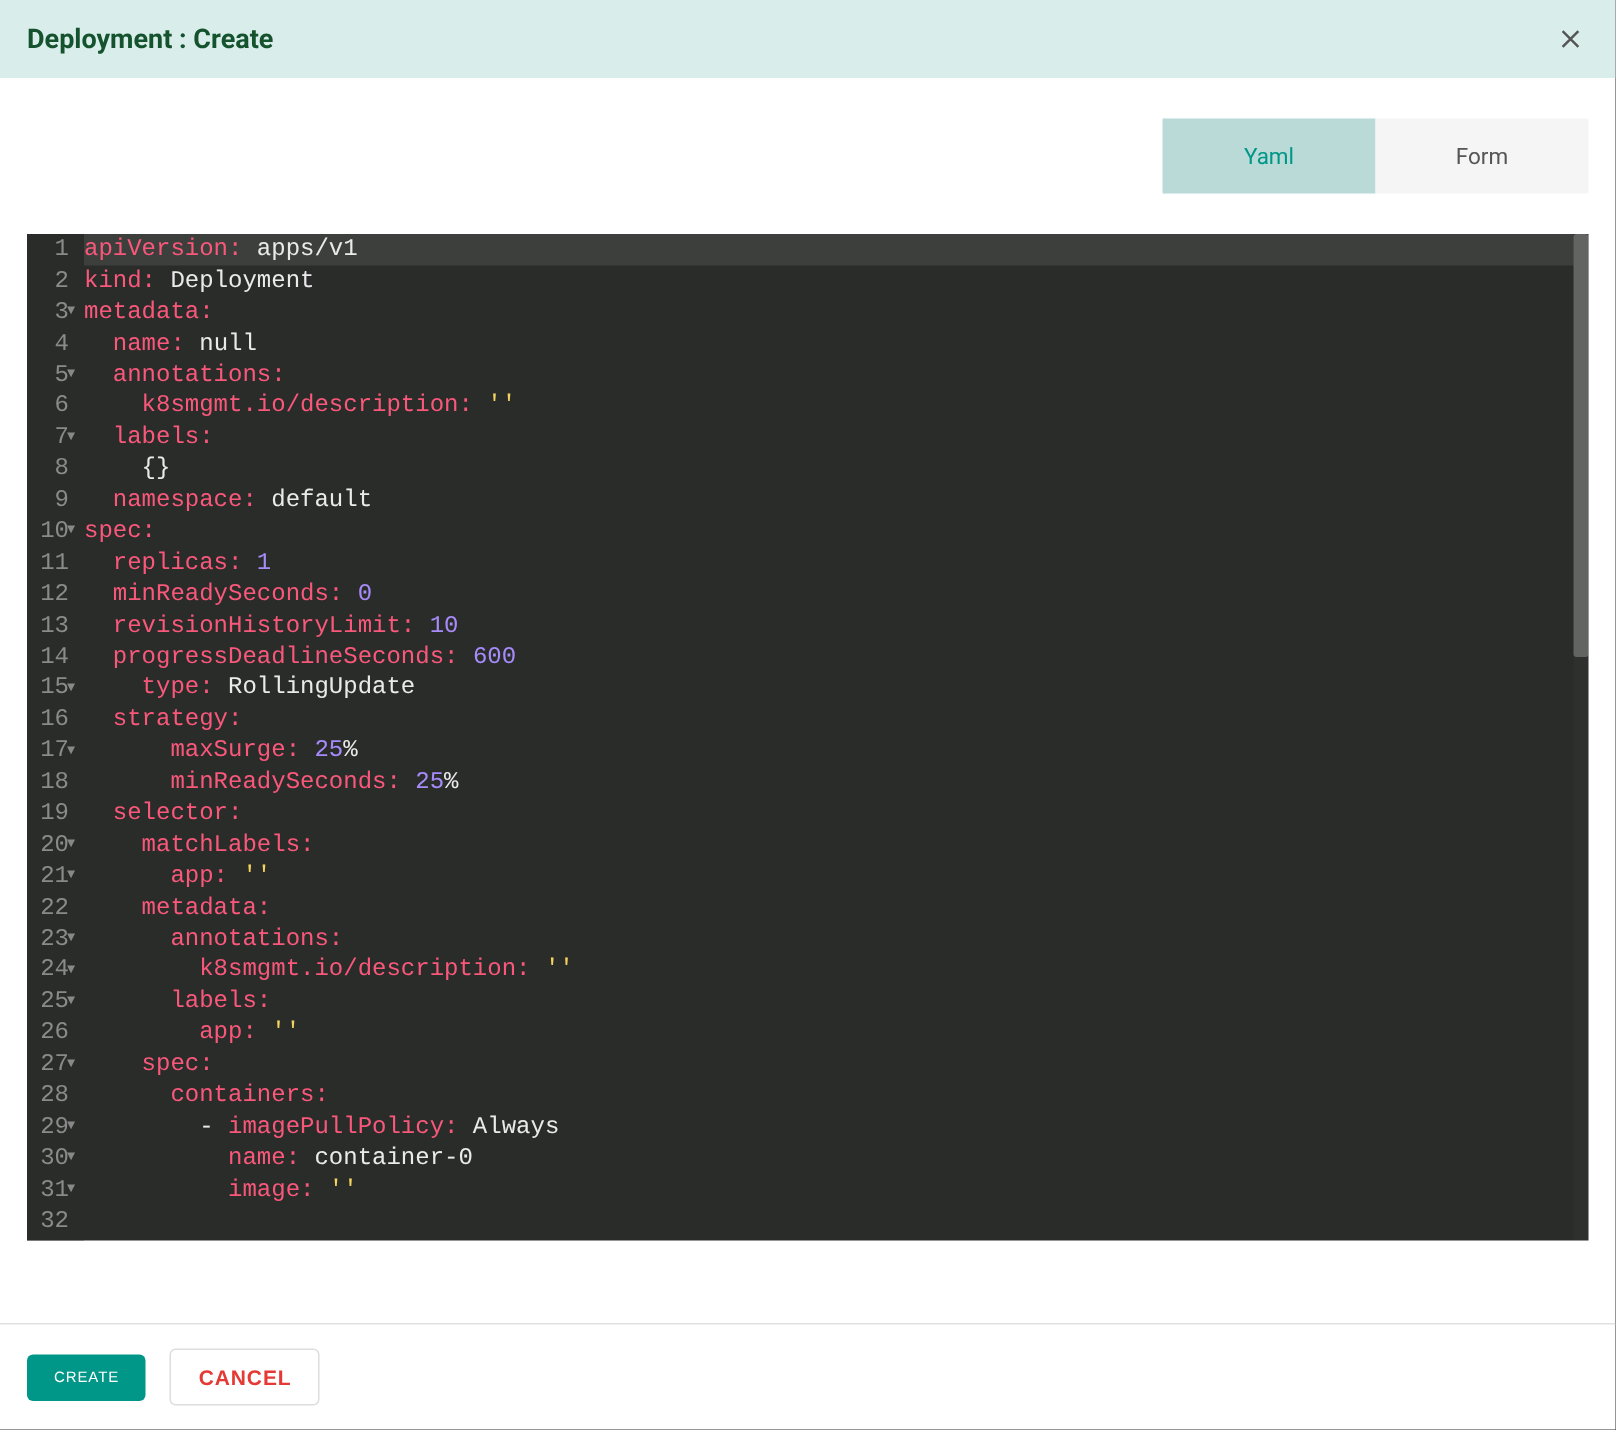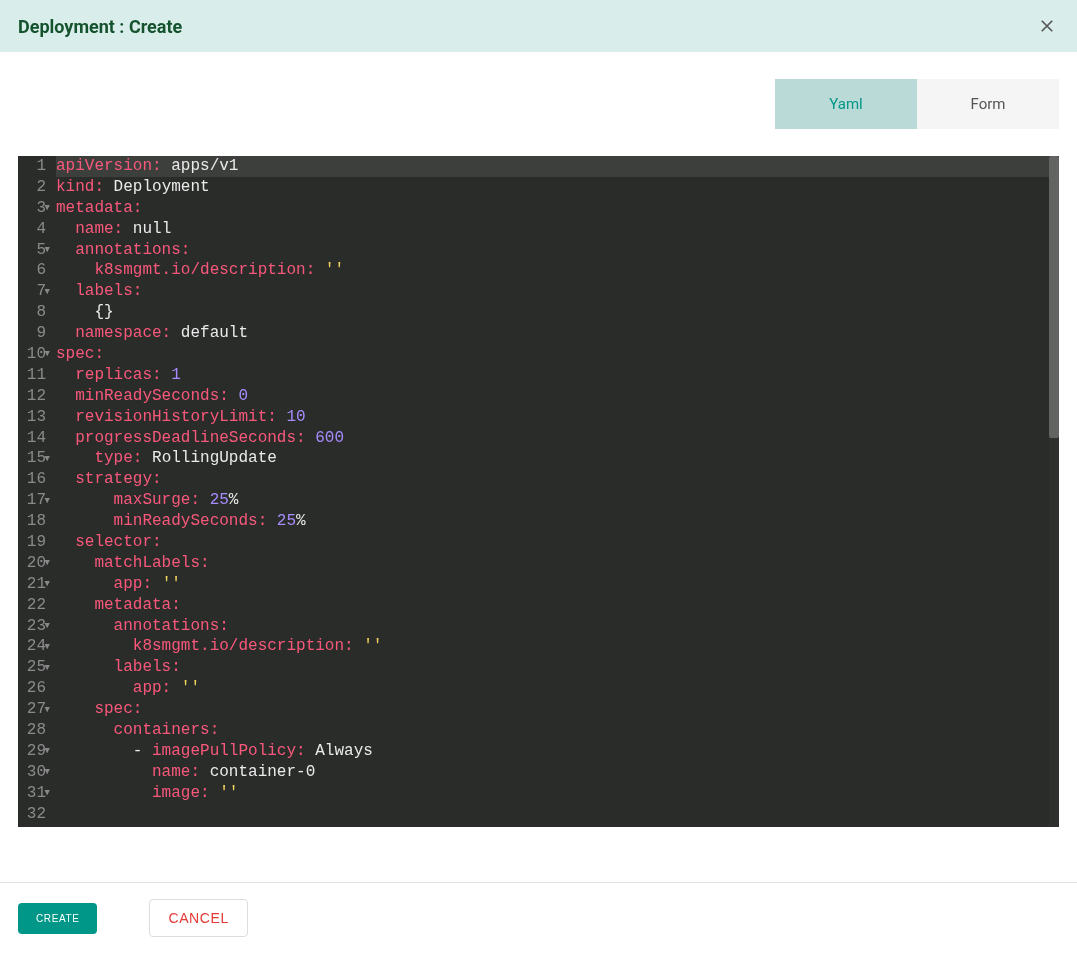--- a/index.html
+++ b/index.html
@@ -31,21 +31,21 @@
     .tk-val { color: #eaeaea; }
     .tk-num { color: #a78bfa; }
     .tk-str { color: #f4d35e; }
     .scrollbar { position: absolute; right: 0; top: 0; bottom: 0; width: 10px; background: rgba(255,255,255,0.02); }
     .scrollthumb { position: absolute; right: 0; top: 0; width: 10px; background: rgba(255,255,255,0.25); border-radius: 2px; }
     
     .editor-bottom-gap { height: 55px; background: #fff; }
     
     .footer { border-top: 1px solid #e0e0e0; height: 71px; display: flex; align-items: center; padding: 0 18px; gap: 16px; }
     .btn-create { background: #009688; color: #fff; border: none; border-radius: 4px; padding: 10px 18px; font-size: 10px; font-weight: 500; letter-spacing: 0.6px; cursor: pointer; }
-    .btn-cancel { background: #fff; color: #e53935; border: 1px solid #ddd; border-radius: 4px; padding: 10px 18px; font-size: 14px; font-weight: 400; letter-spacing: 0.6px; cursor: pointer; margin-left: 36px; }
+    .btn-cancel { background: #fff; color: #e53935; border: 1px solid #ddd; border-radius: 4px; padding: 10px 18px; font-size: 14px; font-weight: 700; letter-spacing: 0.6px; cursor: pointer; }
   </style>
 </head>
 <body>
 
 <div class="header">
   <div class="header-title">Deployment : Create</div>
   <div class="close-btn">
     <svg viewBox="0 0 24 24" fill="none">
         <path d="M5 5 L19 19 M19 5 L5 19"></path>
       </svg>

